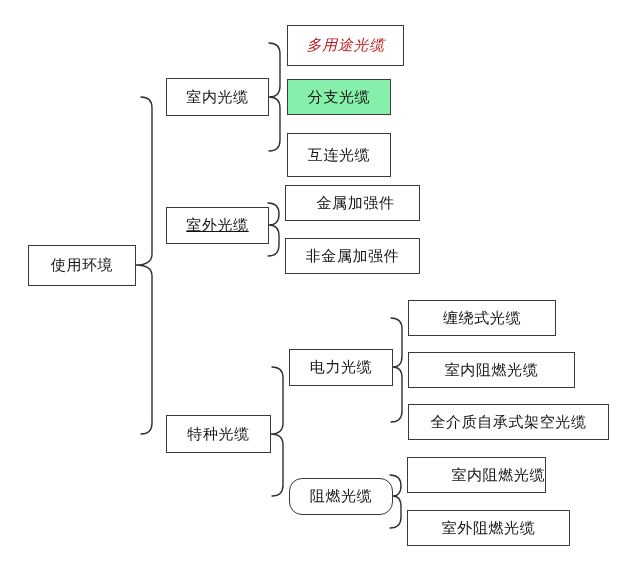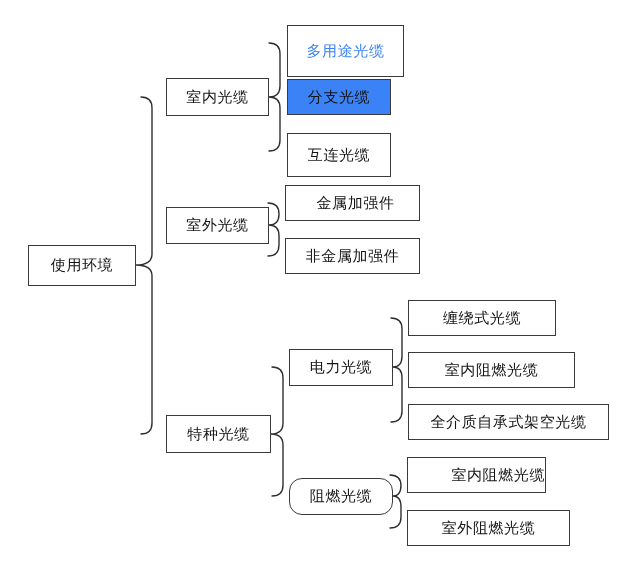--- a/index.html
+++ b/index.html
@@ -35,30 +35,30 @@
       <path d="M 272 367 Q 283 367 283 378 L 283 423 Q 283 434 271 434 Q 283 434 283 445 L 283 485 Q 283 496 272 496" stroke="#2f2f2f"></path>
       <path d="M 391 318 Q 402 318 402 329 L 402 356 Q 402 367 393 367 Q 402 367 402 378 L 402 411 Q 402 422 391 422" stroke="#2f2f2f"></path>
       <path d="M 390 475 Q 401 475 401 486 L 401 485 Q 401 496 393 496 Q 401 496 401 507 L 401 517 Q 401 528 390 528" stroke="#2f2f2f"></path>
     </svg>
 <div class="node-box" style="left: 28px; top: 245px; width: 108px; height: 41px; border-color: rgb(58, 58, 58); background: rgb(255, 255, 255); color: rgb(20, 20, 20);">
       <span class="node-label">使用环境</span>
     </div>
     <div class="node-box" style="left: 166px; top: 78px; width: 103px; height: 38px; border-color: rgb(58, 58, 58); background: rgb(255, 255, 255); color: rgb(20, 20, 20);">
       <span class="node-label">室内光缆</span>
     </div>
-    <div class="node-box" style="left: 166px; top: 207px; width: 103px; height: 37px; border-color: rgb(58, 58, 58); background: rgb(255, 255, 255); color: rgb(20, 20, 20);">
+    <div class="node-box" style="left: 166px; top: 207px; width: 103px; height: 37px; border-color: rgb(58, 58, 58); background: rgb(255, 255, 255); color: rgb(20, 20, 20); text-decoration: underline;">
       <span class="node-label">室外光缆</span>
     </div>
     <div class="node-box" style="left: 166px; top: 415px; width: 105px; height: 38px; border-color: rgb(58, 58, 58); background: rgb(255, 255, 255); color: rgb(20, 20, 20);">
       <span class="node-label">特种光缆</span>
     </div>
-    <div class="node-box" style="left: 287px; top: 25px; width: 117px; height: 52px; border-color: rgb(58, 58, 58); background: rgb(255, 255, 255); color: #3b82f6;">
+    <div class="node-box" style="left: 287px; top: 25px; width: 117px; height: 41px; border-color: rgb(58, 58, 58); background: rgb(255, 255, 255); color: #b91c1c; font-style: italic;">
       <span class="node-label">多用途光缆</span>
     </div>
-    <div class="node-box" style="left: 287px; top: 79px; width: 104px; height: 36px; border-color: rgb(58, 58, 58); background: #3b82f6; color: rgb(20, 20, 20);">
+    <div class="node-box" style="left: 287px; top: 79px; width: 104px; height: 36px; border-color: rgb(58, 58, 58); background: #86efac; color: rgb(20, 20, 20);">
       <span class="node-label">分支光缆</span>
     </div>
     <div class="node-box" style="left: 287px; top: 133px; width: 104px; height: 44px; border-color: rgb(58, 58, 58); background: rgb(255, 255, 255); color: rgb(20, 20, 20);">
       <span class="node-label">互连光缆</span>
     </div>
     <div class="node-box" style="left: 285px; top: 185px; width: 135px; height: 36px; border-color: rgb(58, 58, 58); background: rgb(255, 255, 255); color: rgb(20, 20, 20); padding-left: 6px;">
       <span class="node-label">金属加强件</span>
     </div>
     <div class="node-box" style="left: 285px; top: 238px; width: 135px; height: 36px; border-color: rgb(58, 58, 58); background: rgb(255, 255, 255); color: rgb(20, 20, 20);">
       <span class="node-label">非金属加强件</span>

